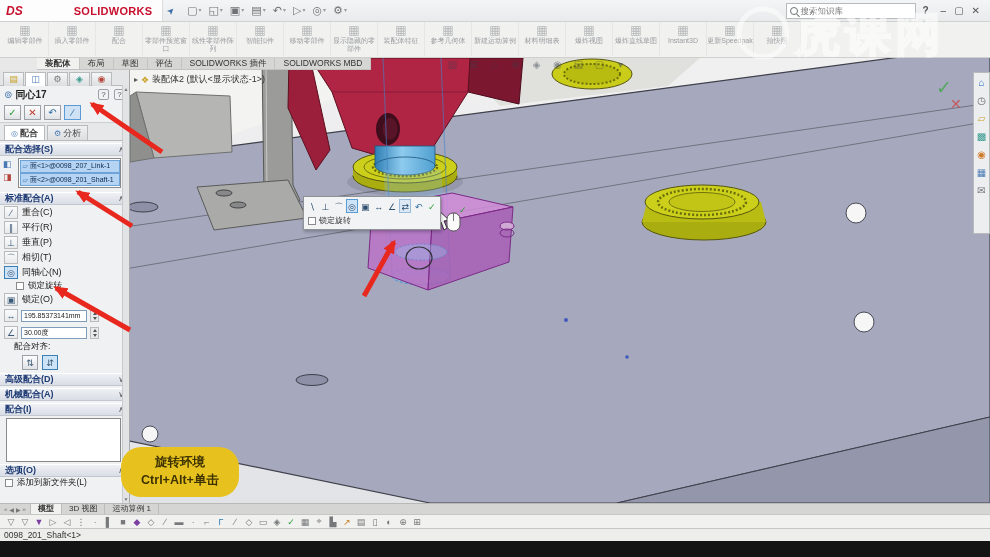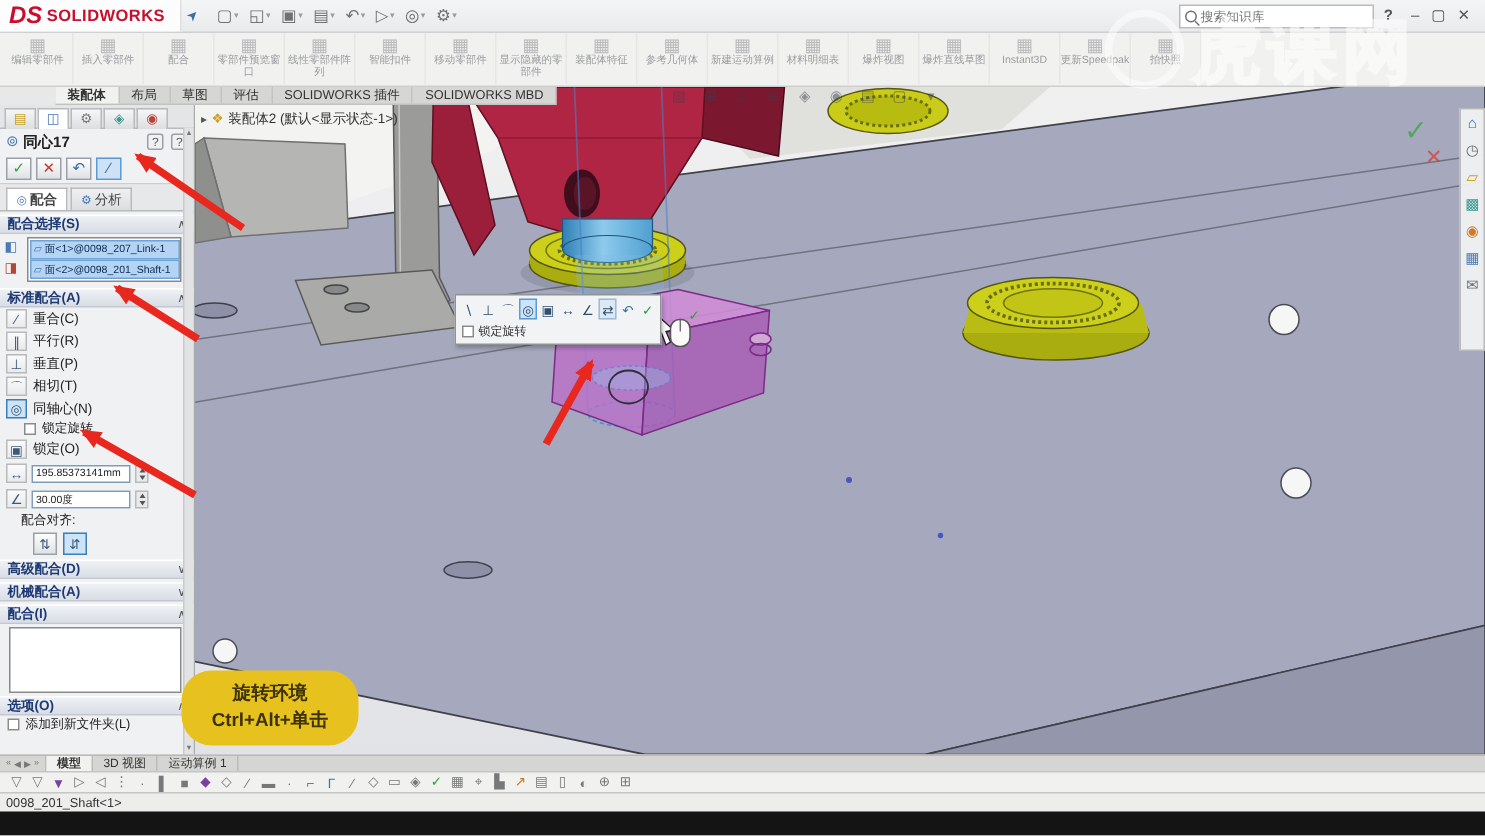--- a/index.html
+++ b/index.html
@@ -2,22 +2,22 @@
 <html><head>
 <meta charset="utf-8">
 <style>
   * { margin:0; padding:0; box-sizing:border-box; }
   html,body { width:990px; height:557px; overflow:hidden; }
   body { font-family:"Liberation Sans","DejaVu Sans",sans-serif; background:#e8e8e8; position:relative; }
 
   
   .titlebar { position:absolute; left:0; top:0; width:990px; height:22px; background:linear-gradient(#f4f5f6,#e9eaeb); border-bottom:1px solid #cfd0d1; display:flex; align-items:center; z-index:10; }
   .logo { display:flex; align-items:center; gap:3px; padding:0 10px 0 6px; height:100%; background:#fdfdfd; border-right:1px solid #ddd; }
-  .logo .ds { color:#c8102e; font-weight:bold; font-style:italic; font-size:16px; }
-  .logo .sw { color:#c8102e; font-weight:bold; font-size:11px; letter-spacing:.3px; }
+  .logo .ds { color:#c8102e; font-weight:bold; font-style:italic; font-size:12px; }
+  .logo .sw { color:#c8102e; font-weight:bold; font-size:11px; letter-spacing:.3px;margin-left:48px; }
   .menus { display:flex; gap:2px; margin-left:6px; }
   .menu-item { font-size:10.5px; color:#222; padding:2px 7px; }
   .pin-glyph { color:#3b6ea5; font-size:9px; transform:rotate(-45deg); display:inline-block; margin:0 4px; }
   .qa { display:flex; gap:3px; margin-left:6px; }
   .qa-item { font-size:11px; color:#6f7274; padding:0 2px; }
   .qa-item::after { content:"▾"; font-size:6px; color:#9a9c9e; margin-left:1px; vertical-align:2px; }
   .win-title { position:absolute; left:0; right:0; text-align:center; font-size:10.5px; color:#333; pointer-events:none; }
   .tb-right { margin-left:auto; display:flex; align-items:center; gap:6px; padding-right:4px; }
   .searchbox { display:flex; align-items:center; background:#fff; border:1px solid #b9babc; height:16px; width:130px; padding:0 3px; }
   .searchbox input { border:none; outline:none; flex:1; font-size:8.5px; color:#777; width:90px; }

